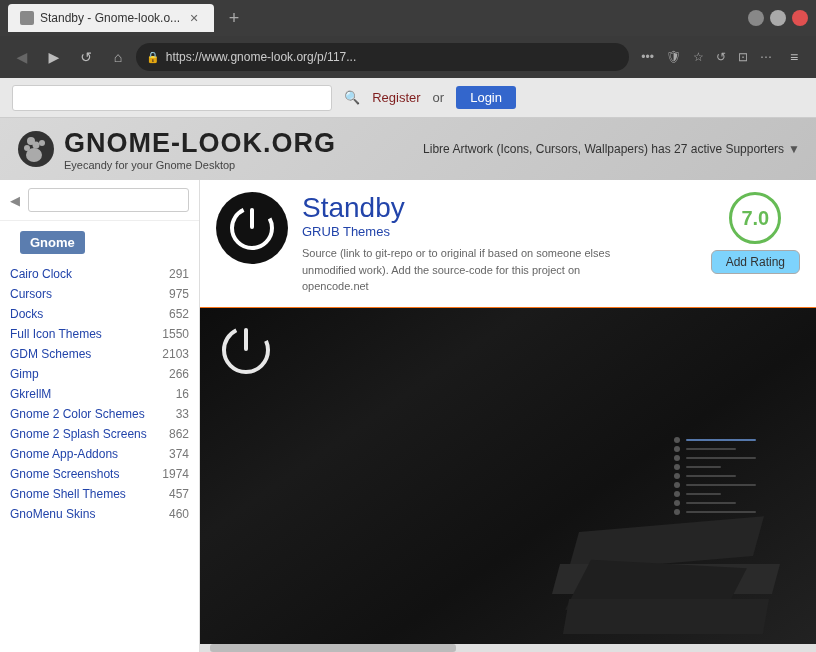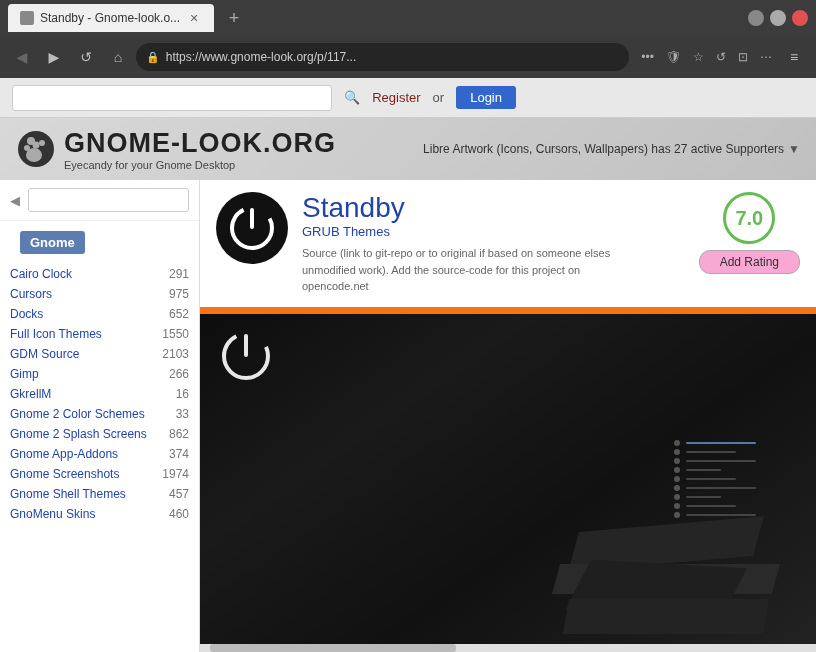--- a/index.html
+++ b/index.html
@@ -199,21 +199,21 @@
       background: #f5f5f5;
     }
 
     
     .product-header {
       background: white;
       padding: 12px 16px;
       display: flex;
       align-items: flex-start;
       gap: 14px;
-      border-bottom: 7px solid #f97316;
+      border-bottom: 1px solid #f97316;
       flex-shrink: 0;
     }
     .product-icon-wrap {
       width: 72px;
       height: 72px;
       background: #111;
       border-radius: 50%;
       display: flex;
       align-items: center;
       justify-content: center;
@@ -240,24 +240,24 @@
       border-radius: 50%;
       border: 3px solid #66bb55;
       display: flex;
       align-items: center;
       justify-content: center;
       font-size: 20px;
       font-weight: bold;
       color: #66bb55;
     }
     .add-rating-btn {
-      background: #f9a8d4;
+      background: #7dd3fc;
       border: 1px solid #aaa;
-      border-radius: 11px;
-      padding: 4px 20px;
+      border-radius: 6px;
+      padding: 4px 14px;
       font-size: 12px;
       cursor: pointer;
       color: #333;
     }
 
     
     .product-image-area {
       flex: 1;
       overflow: hidden;
       background: #1a1a1a;
@@ -417,21 +417,21 @@
           </li>
           <li class="sidebar-item">
             <span class="sidebar-item-name">Docks</span>
             <span class="sidebar-item-count">652</span>
           </li>
           <li class="sidebar-item">
             <span class="sidebar-item-name">Full Icon Themes</span>
             <span class="sidebar-item-count">1550</span>
           </li>
           <li class="sidebar-item">
-            <span class="sidebar-item-name">GDM Source</span>
+            <span class="sidebar-item-name">GDM Schemes</span>
             <span class="sidebar-item-count">2103</span>
           </li>
           <li class="sidebar-item">
             <span class="sidebar-item-name">Gimp</span>
             <span class="sidebar-item-count">266</span>
           </li>
           <li class="sidebar-item">
             <span class="sidebar-item-name">GkrellM</span>
             <span class="sidebar-item-count">16</span>
           </li>

